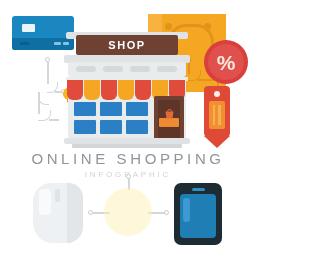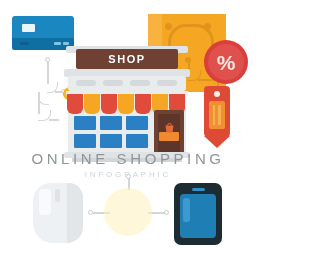--- a/index.html
+++ b/index.html
@@ -231,21 +231,21 @@
     <div class="abs tag-inner" style="left:5px;top:15px;width:16px;height:28px;"></div>
     <div class="abs tag-bar" style="left:9px;top:19px;width:2px;height:20px;"></div>
     <div class="abs tag-bar" style="left:14px;top:19px;width:3px;height:20px;"></div>
   </div>
 
   <div class="abs" style="left:63px;top:87px;width:14px;height:17px;">
     <div class="abs bulb-glass" style="left:0;top:0;width:14px;height:13px;"></div>
     <div class="abs bulb-base" style="left:4px;top:12px;width:6px;height:4px;"></div>
   </div>
 
-  <div class="abs" style="left:62px;top:46px;width:130px;height:116px;">
+  <div class="abs" style="left:62px;top:32px;width:130px;height:116px;">
 
     <div class="abs shop-roofbar" style="left:4px;top:0px;width:122px;height:7px;"></div>
     <div class="abs shop-sign" style="left:14px;top:3px;width:102px;height:20px;">
       <span class="shop-sign-text">SHOP</span>
     </div>
     <div class="abs shop-roofbar" style="left:2px;top:23px;width:126px;height:8px;"></div>
 
     <div class="abs shop-wall" style="left:6px;top:30px;width:118px;height:15px;"></div>
     <div class="abs roof-pill" style="left:14px;top:34px;width:20px;height:6px;"></div>
     <div class="abs roof-pill" style="left:41px;top:34px;width:20px;height:6px;"></div>

